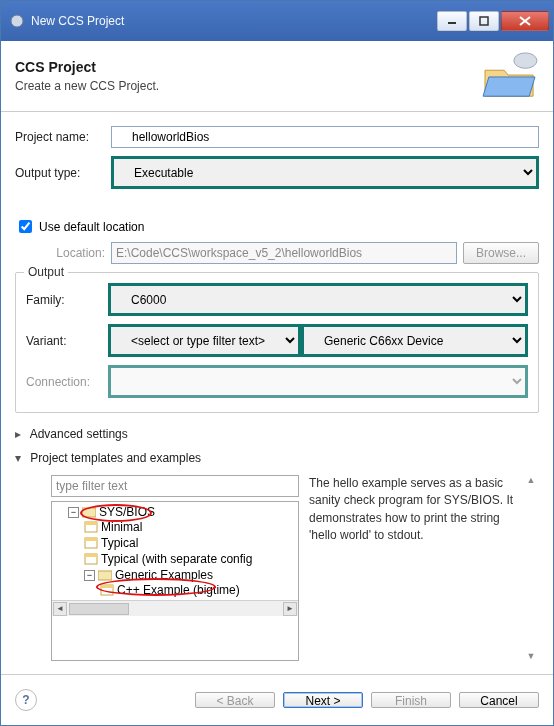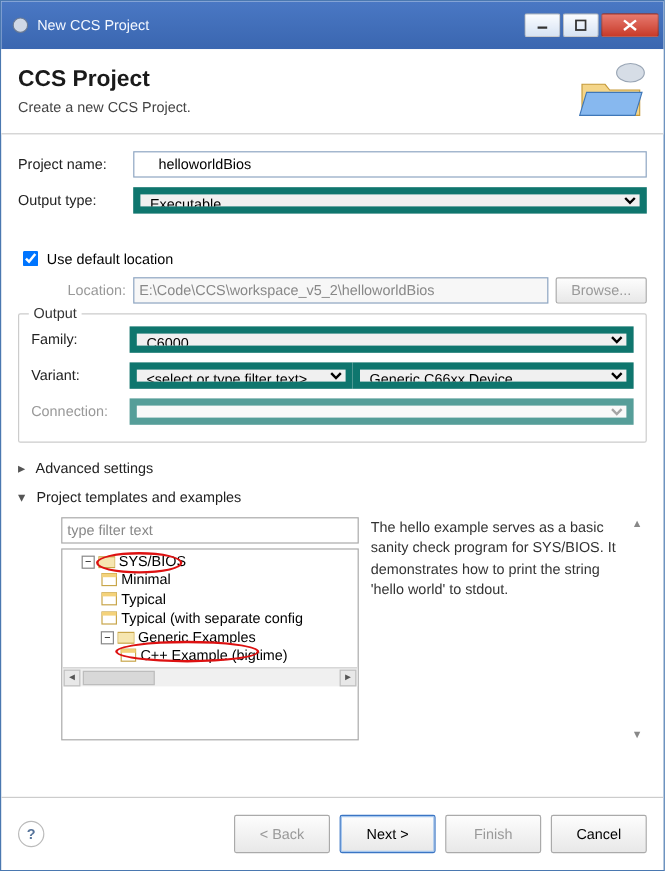--- a/index.html
+++ b/index.html
@@ -4,29 +4,29 @@
 <style>
 * { box-sizing: border-box; font-family: "Segoe UI", Tahoma, sans-serif; font-size: 12px; }
 body { margin: 0; background: #fff; width: 554px; height: 726px; overflow: hidden; display: flex; flex-direction: column; border: 1px solid #4a78b0; }
 .titlebar { height: 40px; background: linear-gradient(#4a78c4,#3a66b0); display: flex; align-items: center; padding: 0 4px 0 8px; color: #fff; }
 .titlebar .icon { width: 16px; height: 16px; margin-right: 6px; }
 .titlebar .title { flex: 1; color: #f4f8ff; font-size: 12px; }
 .winbtn { width: 30px; height: 20px; display: flex; align-items: center; justify-content: center; margin-left: 2px; border: 1px solid rgba(0,0,0,0.2); border-radius: 2px; background: linear-gradient(#fafcff,#d7e3f3); }
 .winbtn.close { width: 48px; background: linear-gradient(#e77a6f,#c83b2a); }
 .header { background: #fff; border-bottom: 1px solid #ccc; padding: 10px 14px 10px 14px; display: flex; align-items: center; }
 .header-left { flex: 1; }
-.header-title { font-size: 19px; font-weight: bold; color: #1a1a1a; margin-bottom: 4px; }
+.header-title { font-size: 14px; font-weight: bold; color: #1a1a1a; margin-bottom: 4px; }
 .header-sub { color: #444; }
 .header-icon { width: 58px; height: 50px; }
 .body { flex: 1; padding: 14px 14px 2px 14px; overflow: auto; }
 .row { display: flex; align-items: center; margin-bottom: 8px; }
 .label { width: 96px; color: #222; }
 .label.dim { color: #999; }
 input[type=text] { height: 22px; border: 1px solid #8ea6c2; padding: 0 4px; background: #fff; }
-select { height: 22px; border: 6px solid #0f766e; background: #f0f0f0; padding: 0 4px; }
+select { height: 33px; border: 3px solid #0f766e; background: #f0f0f0; padding: 0 16px; }
 .cb { display: flex; align-items: center; gap: 4px; margin-bottom: 6px; margin-top: 28px; }
 .fieldset { border: 1px solid #ccc; border-radius: 2px; padding: 10px 10px 6px 10px; margin: 4px 0 14px 0; position: relative; }
 .fieldset .legend { position: absolute; top: -8px; left: 8px; background: #fff; padding: 0 4px; color: #333; }
 .btn { height: 22px; min-width: 76px; border: 1px solid #aaa; background: linear-gradient(#fdfdfd,#e8e8e8); padding: 0 0; border-radius: 2px; cursor: pointer; }
 .btn[disabled] { color: #999; }
 .twisty { cursor: pointer; user-select: none; }
 .twisty::before { content: "▸"; display:inline-block; width:12px; color:#555; }
 .twisty.open::before { content: "▾"; }
 .section-title { font-weight: normal; color: #222; margin: 4px 0 10px 0; }
 .templates { display: flex; gap: 10px; }
@@ -39,21 +39,21 @@
 .tree .node { display: flex; align-items: center; gap: 3px; }
 .exp { width: 11px; height: 11px; border: 1px solid #888; display: inline-flex; align-items: center; justify-content: center; font-size: 9px; line-height: 9px; background: #fff; }
 .gicon { width: 14px; height: 12px; display: inline-block; }
 .circ { position: absolute; border: 2px solid #d11; border-radius: 50%; pointer-events: none; }
 .treewrap { position: relative; }
 .desc { color: #333; line-height: 1.45; padding-right: 4px; }
 .desccol { display:flex; }
 .descscroll { width:16px; display:flex; flex-direction:column; justify-content:space-between; align-items:center; }
 .footer { border-top: 1px solid #ccc; padding: 14px; display: flex; align-items: center; }
 .footer .spacer { flex: 1; }
-.fbtn { height: 32px; min-width: 80px; border: 1px solid #aaa; background: linear-gradient(#fdfdfd,#e8e8e8); margin-left: 8px; border-radius: 2px; }
+.fbtn { height: 16px; min-width: 80px; border: 1px solid #aaa; background: linear-gradient(#fdfdfd,#e8e8e8); margin-left: 8px; border-radius: 2px; }
 .fbtn.primary { border-color: #3a75c4; box-shadow: 0 0 0 1px #a6c7ee inset; }
 .fbtn[disabled] { color: #999; }
 .help { width: 22px; height: 22px; border: 1px solid #bbb; border-radius: 50%; display: flex; align-items: center; justify-content: center; color: #56739a; font-weight: bold; }
 .hscroll { height: 16px; background: #f0f0f0; border-top: 1px solid #d0d0d0; display:flex; align-items:center; justify-content:space-between; padding:0 1px; }
 .hscroll .arrow { width:14px; height:14px; border:1px solid #c0c0c0; background:#e8e8e8; display:flex; align-items:center; justify-content:center; font-size:8px; color:#555;}
 .hscroll .thumb { flex:0 0 60px; height:12px; background:#d8d8d8; border:1px solid #bdbdbd; margin-left:2px;}
 .hscroll .track { flex:1; }
 </style>
 </head>
 <body>

